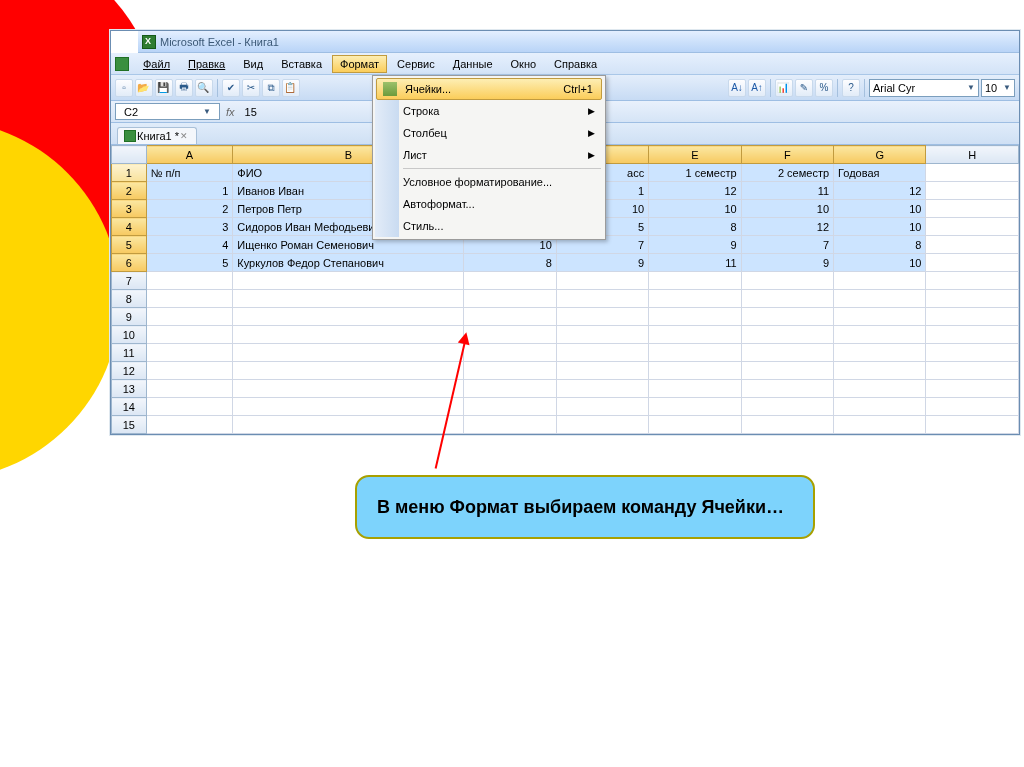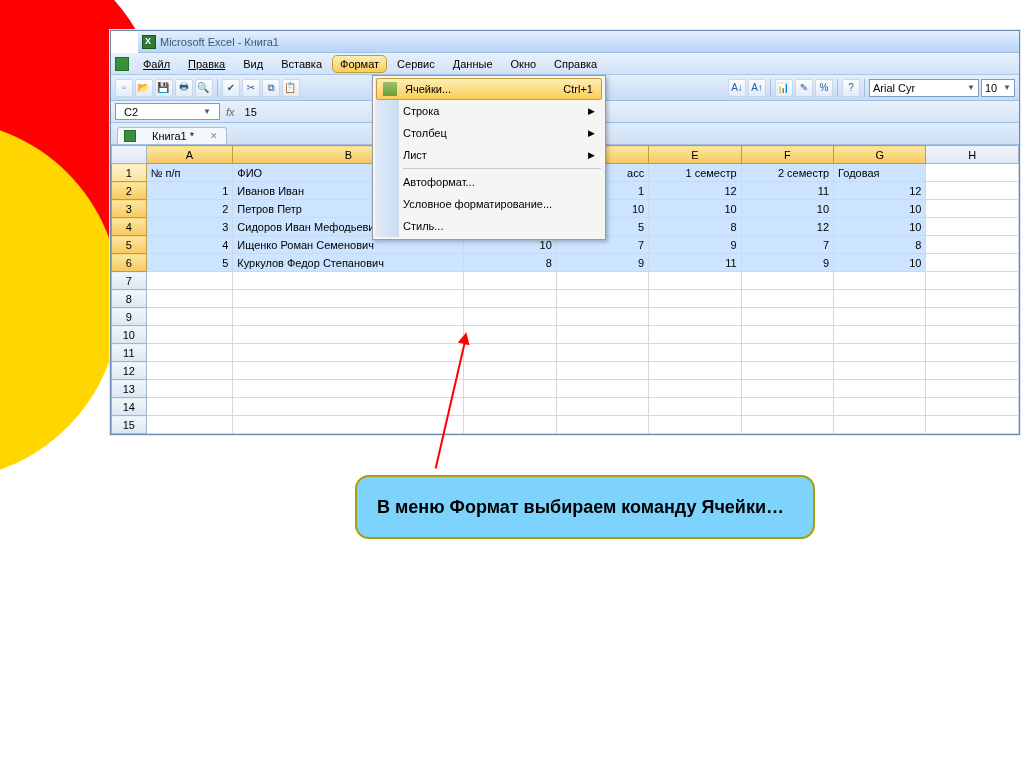--- a/index.html
+++ b/index.html
@@ -63,21 +63,21 @@
     gap: 2px;
   }
   .menubar .mi {
     padding: 2px 7px;
     border:1px solid transparent;
     cursor:default;
   }
   .menubar .mi.active {
     background: linear-gradient(#fdeeb3,#fbcd5a);
     border:1px solid #c19b3f;
-    border-radius:5px;
+    border-radius:0;
   }
   .menubar .hk { text-decoration: underline; }
   .menubar .xl-small {
     width:14px; height:14px; background:#3a8f3f; border:1px solid #207024;
     display:inline-block; margin-right:4px;
   }
   .toolbar {
     background: linear-gradient(#e4eefb,#c7dbf4);
     height: 26px;
     display:flex; align-items:center;
@@ -124,21 +124,21 @@
   .tabstrip {
     height:22px; background:linear-gradient(#e0ecfa,#cfe0f4);
     display:flex; align-items:flex-end;
     padding:0 6px;
     border-bottom:1px solid #9ebee3;
     gap:4px;
   }
   .doc-tab {
     background:#f4f7fb; border:1px solid #a9c0d8; border-bottom:none;
     padding:2px 8px 2px 6px; border-radius:3px 3px 0 0;
-    display:flex; align-items:center; gap:16px;
+    display:flex; align-items:center; gap:1px;
     font-size:11px;
   }
   .doc-tab .dx { color:#888; font-size:9px; }
   .doc-tab .di { width:12px; height:12px; background:#3a8f3f; border:1px solid #1f6f24; }
   
   .grid {
     background:#fff;
   }
   table.sheet { border-collapse:collapse; table-layout:fixed; width:100%; }
   table.sheet th, table.sheet td {
@@ -515,24 +515,24 @@
   <div class="mrow">
     <span>Столбец</span>
     <span class="arrow">▶</span>
   </div>
   <div class="mrow">
     <span>Лист</span>
     <span class="arrow">▶</span>
   </div>
   <div class="msep"></div>
   <div class="mrow">
+    <span>Условное форматирование...</span>
+  </div>
+  <div class="mrow">
     <span>Автоформат...</span>
-  </div>
-  <div class="mrow">
-    <span>Условное форматирование...</span>
   </div>
   <div class="mrow">
     <span>Стиль...</span>
   </div>
 </div>
 
 <div class="arrow-head"></div>
 <div class="arrow-line"></div>
 
 <div class="note">

